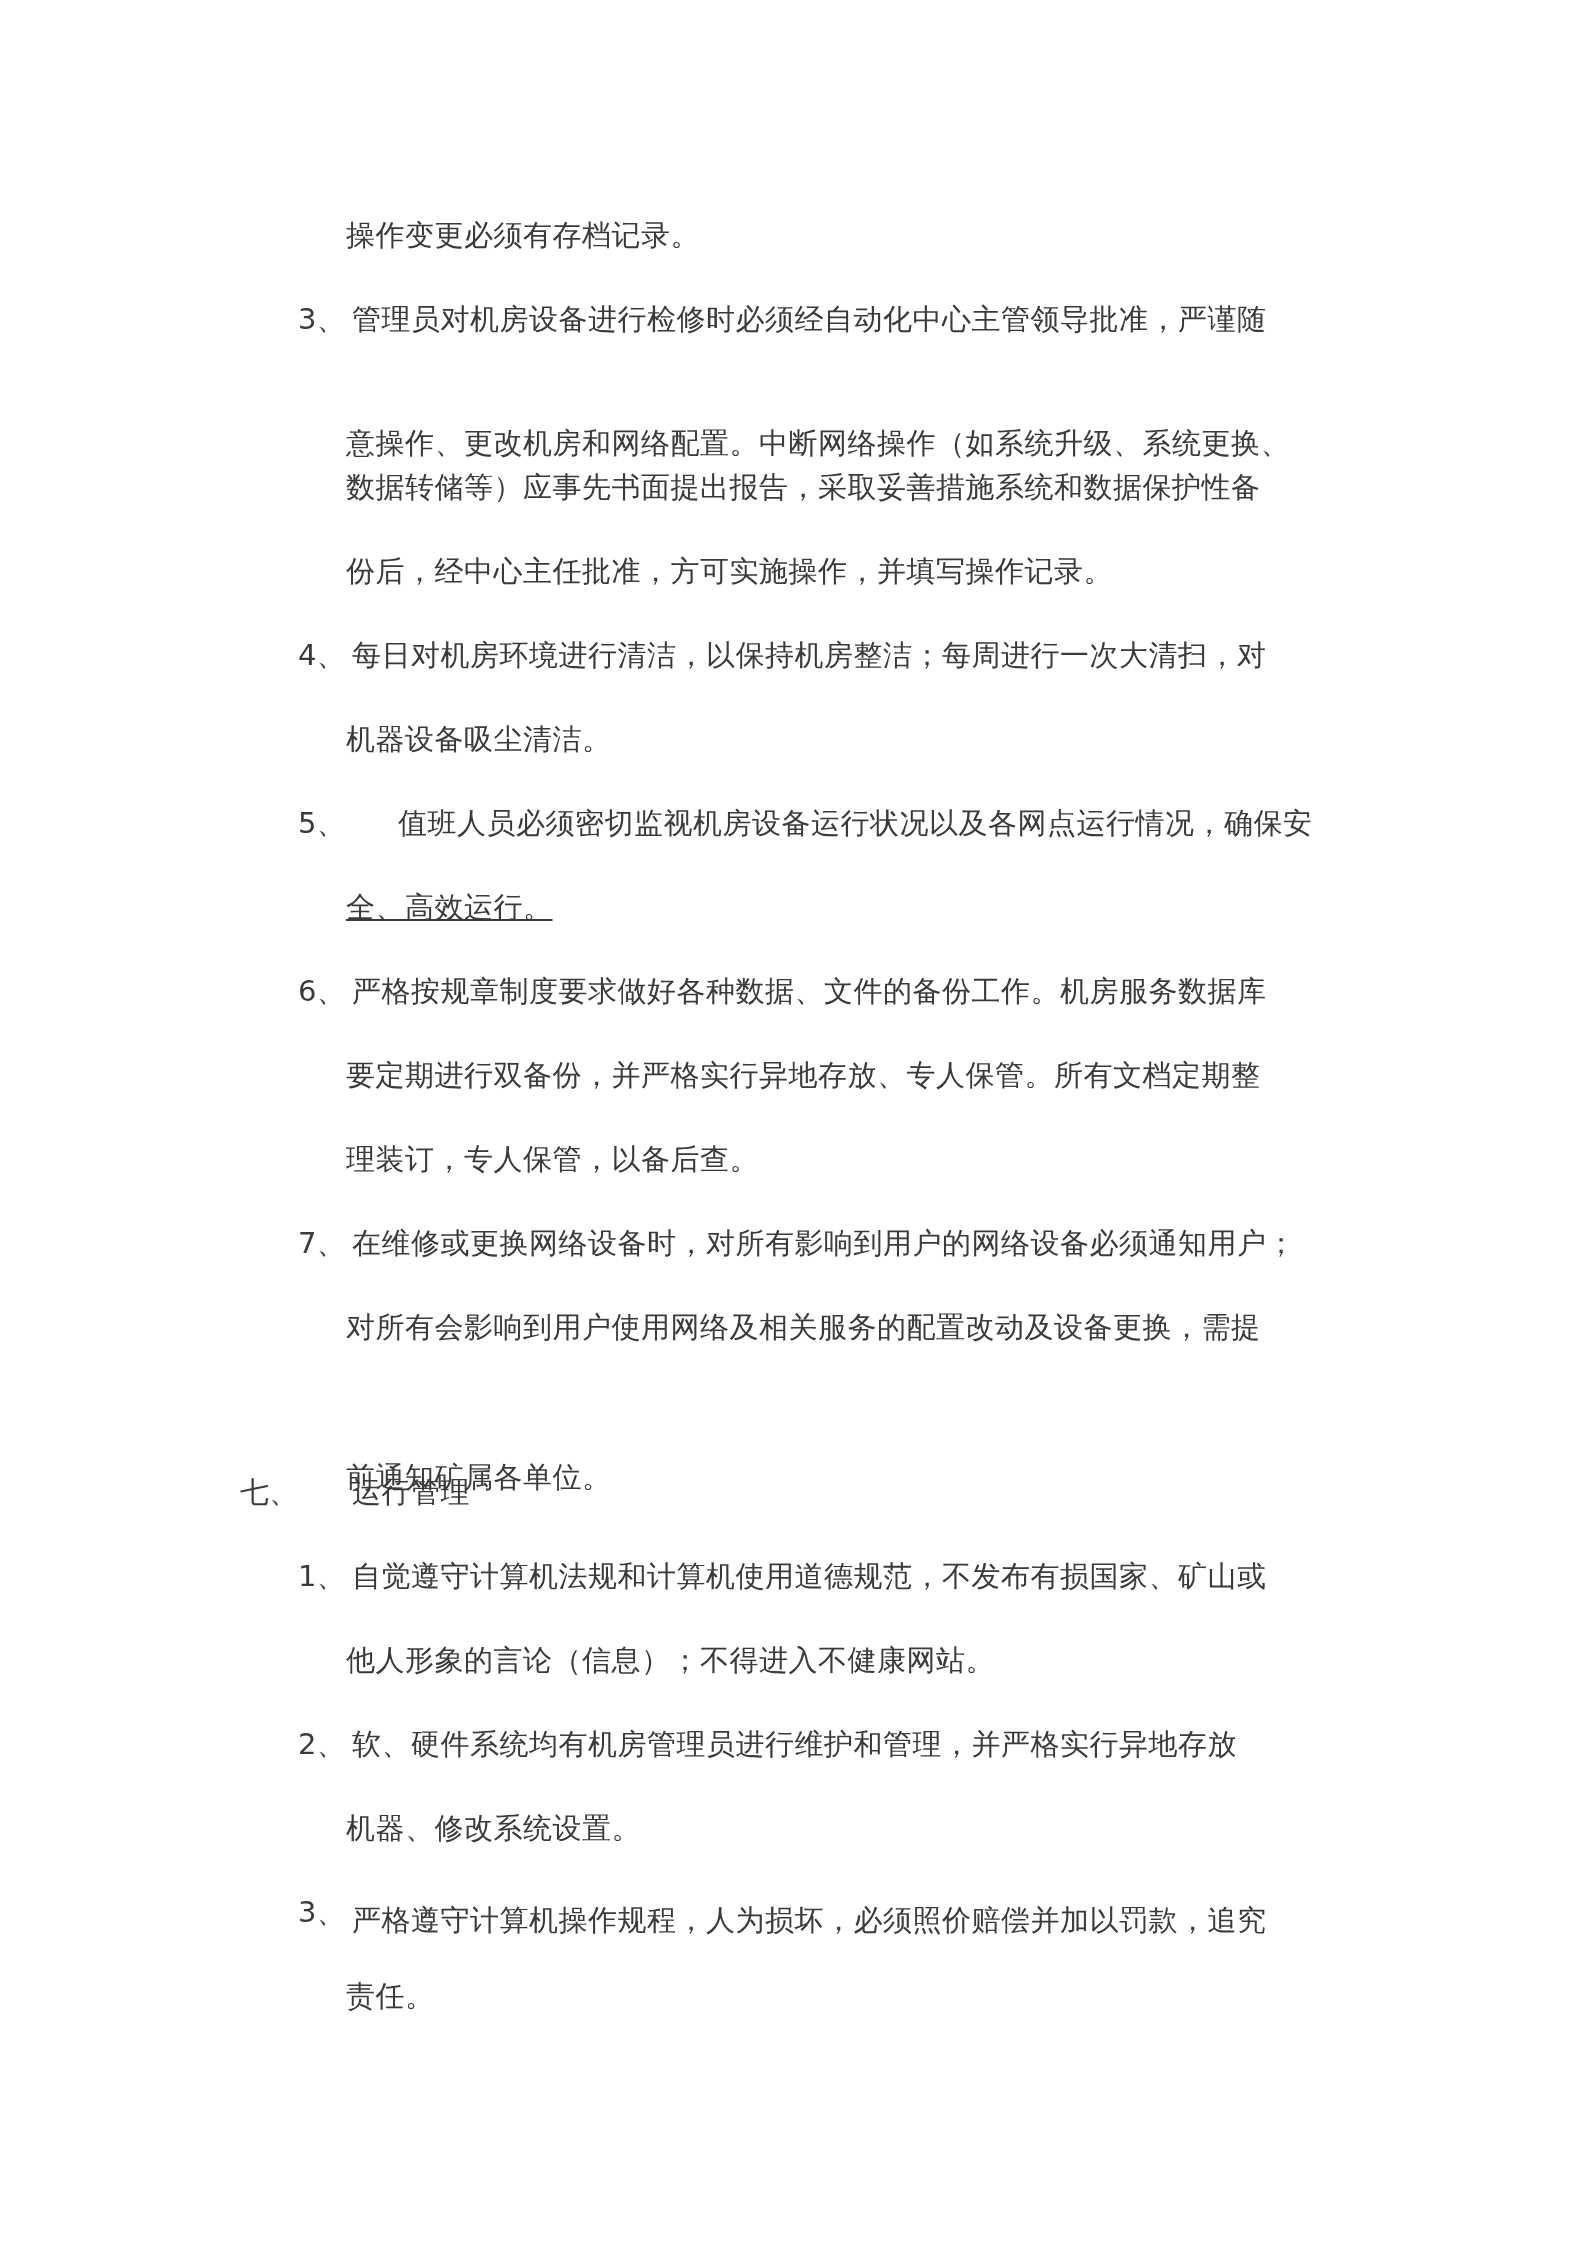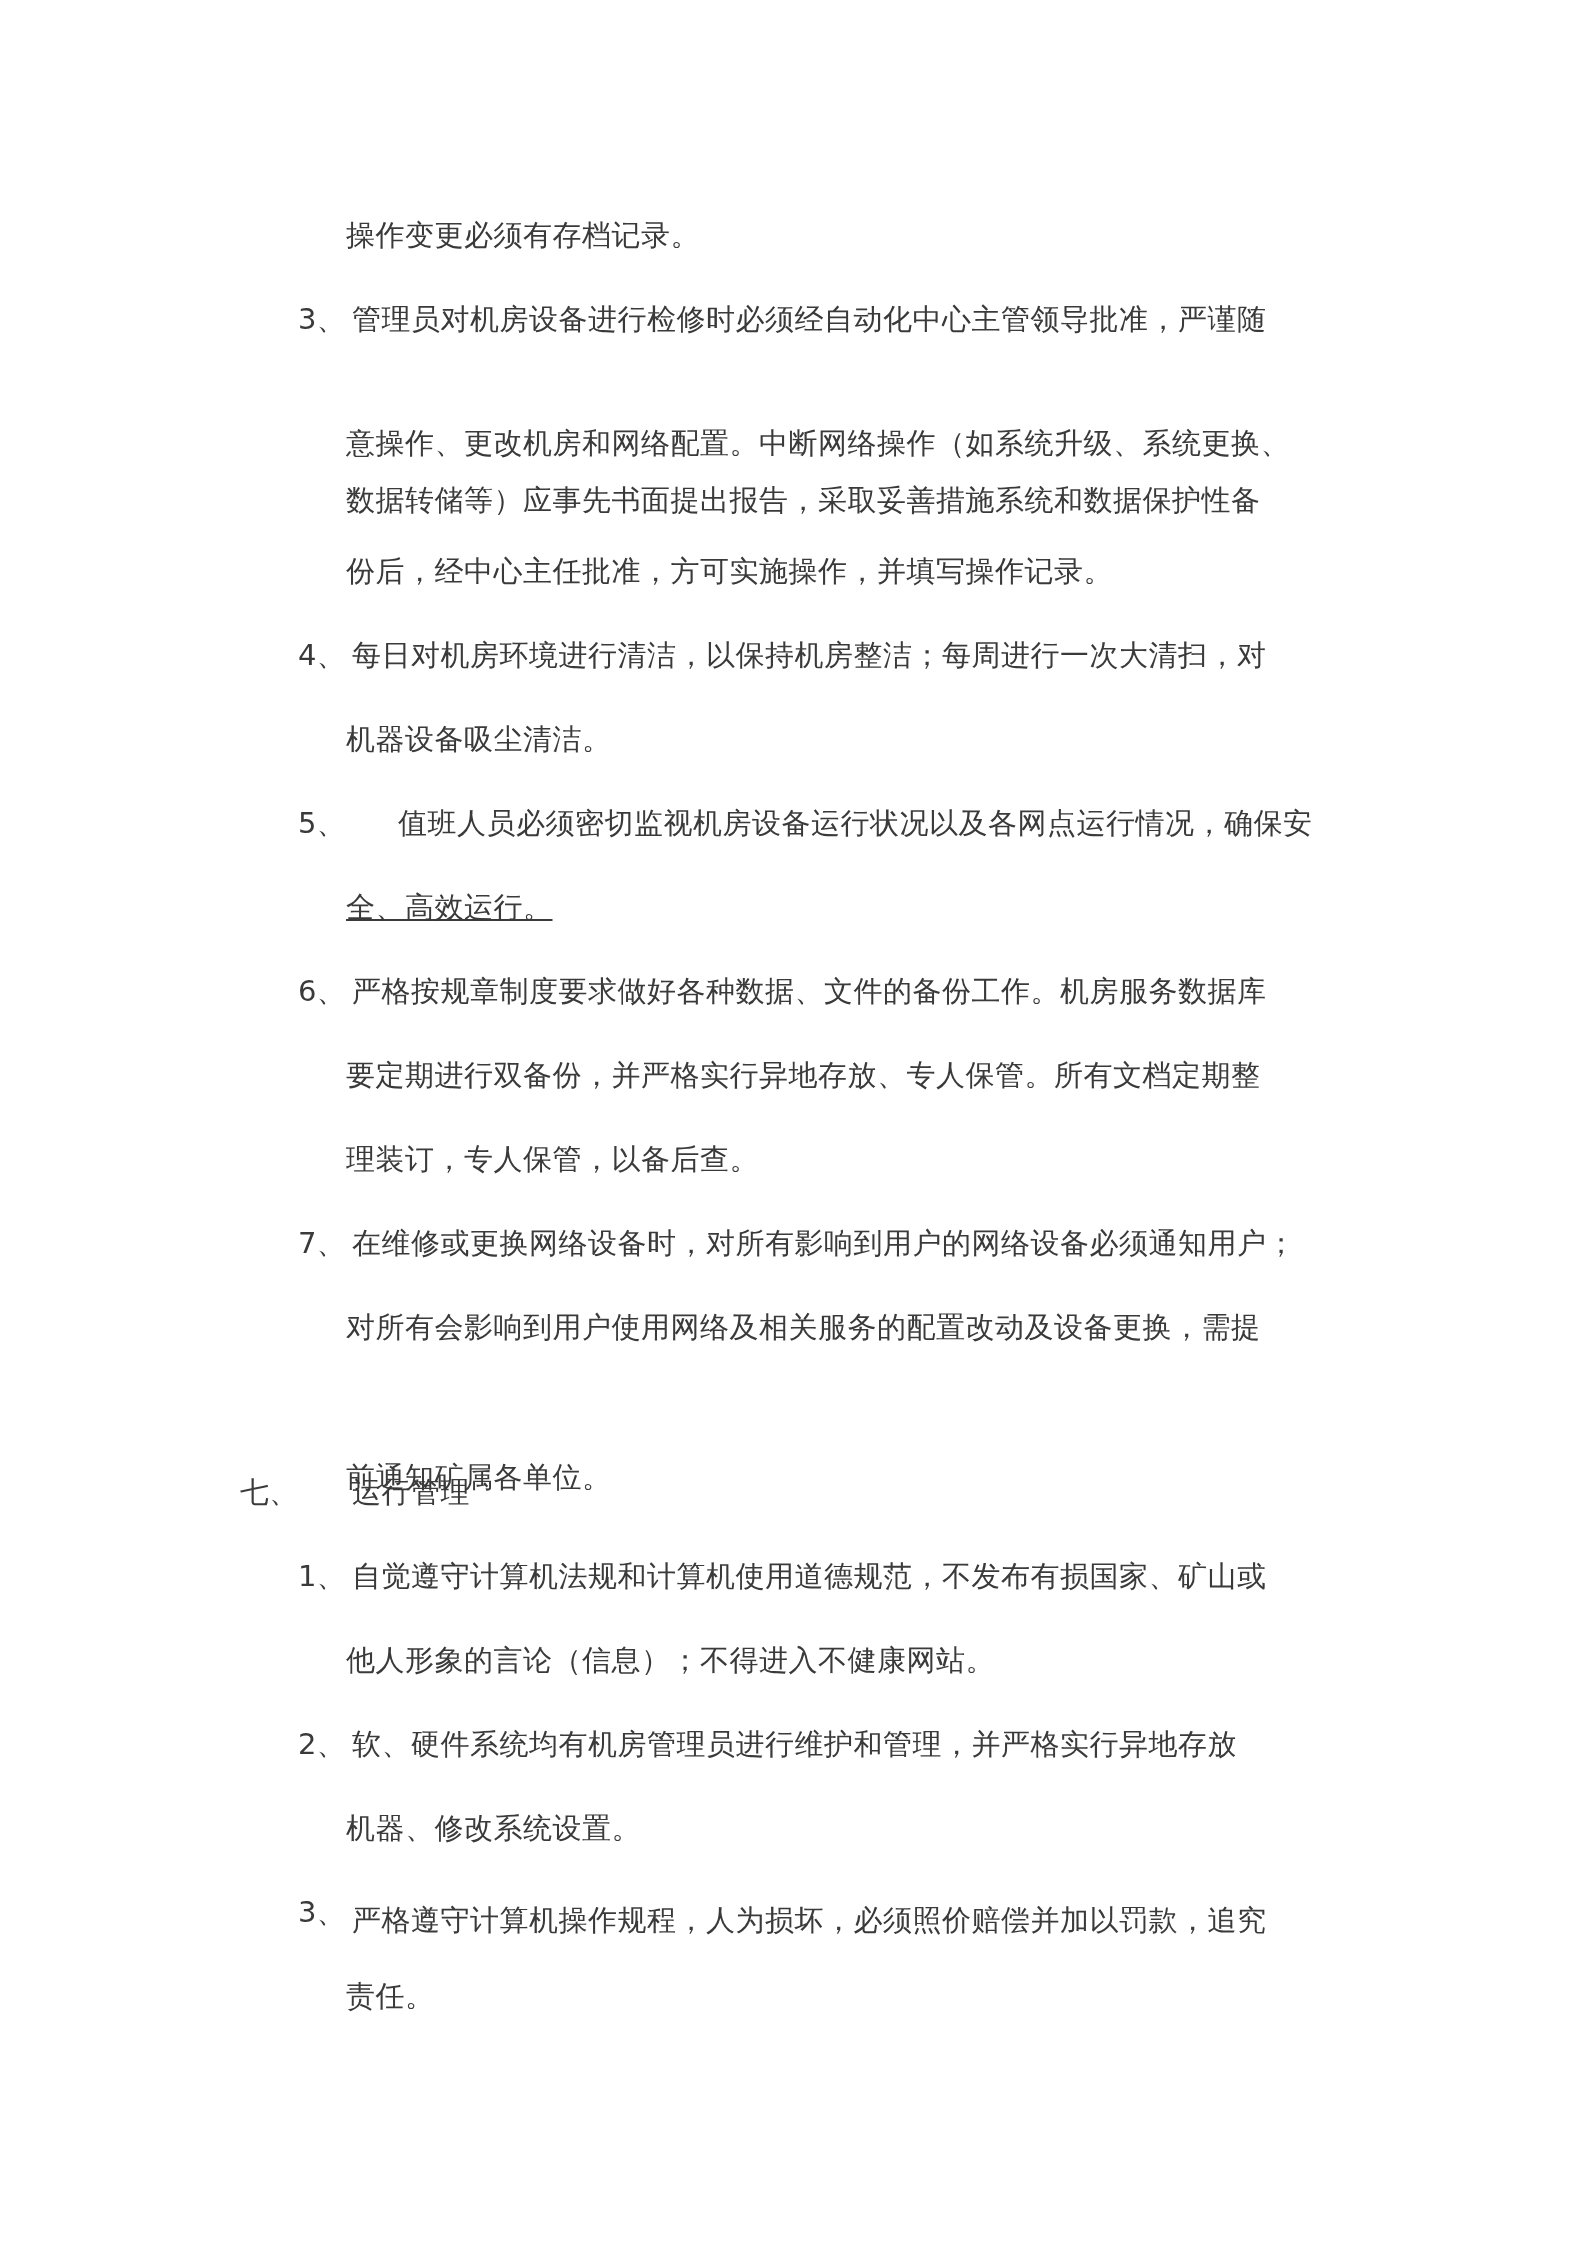--- a/index.html
+++ b/index.html
@@ -11,21 +11,21 @@
 </head>
 <body>
 
 <div>
 
   <div class="line" style="left:346px;top:215px;">操作变更必须有存档记录。</div>
 
   <div class="num" style="left:298px;top:299px;">3、</div>
   <div class="line" style="left:352px;top:299px;">管理员对机房设备进行检修时必须经自动化中心主管领导批准，严谨随</div>
   <div class="line" style="left:346px;top:383px;margin-top:40px;">意操作、更改机房和网络配置。中断网络操作（如系统升级、系统更换、</div>
-  <div class="line" style="left:346px;top:480px;">数据转储等）应事先书面提出报告，采取妥善措施系统和数据保护性备</div>
+  <div class="line" style="left:346px;top:467px;">数据转储等）应事先书面提出报告，采取妥善措施系统和数据保护性备</div>
   <div class="line" style="left:346px;top:551px;">份后，经中心主任批准，方可实施操作，并填写操作记录。</div>
 
   <div class="num" style="left:298px;top:635px;">4、</div>
   <div class="line" style="left:352px;top:635px;">每日对机房环境进行清洁，以保持机房整洁；每周进行一次大清扫，对</div>
   <div class="line" style="left:346px;top:719px;">机器设备吸尘清洁。</div>
 
   <div class="num" style="left:298px;top:803px;">5、</div>
   <div class="line" style="left:352px;top:803px;margin-left:46px;">值班人员必须密切监视机房设备运行状况以及各网点运行情况，确保安</div>
   <div class="line" style="left:346px;top:887px;text-decoration:underline;">全、高效运行。</div>
 

